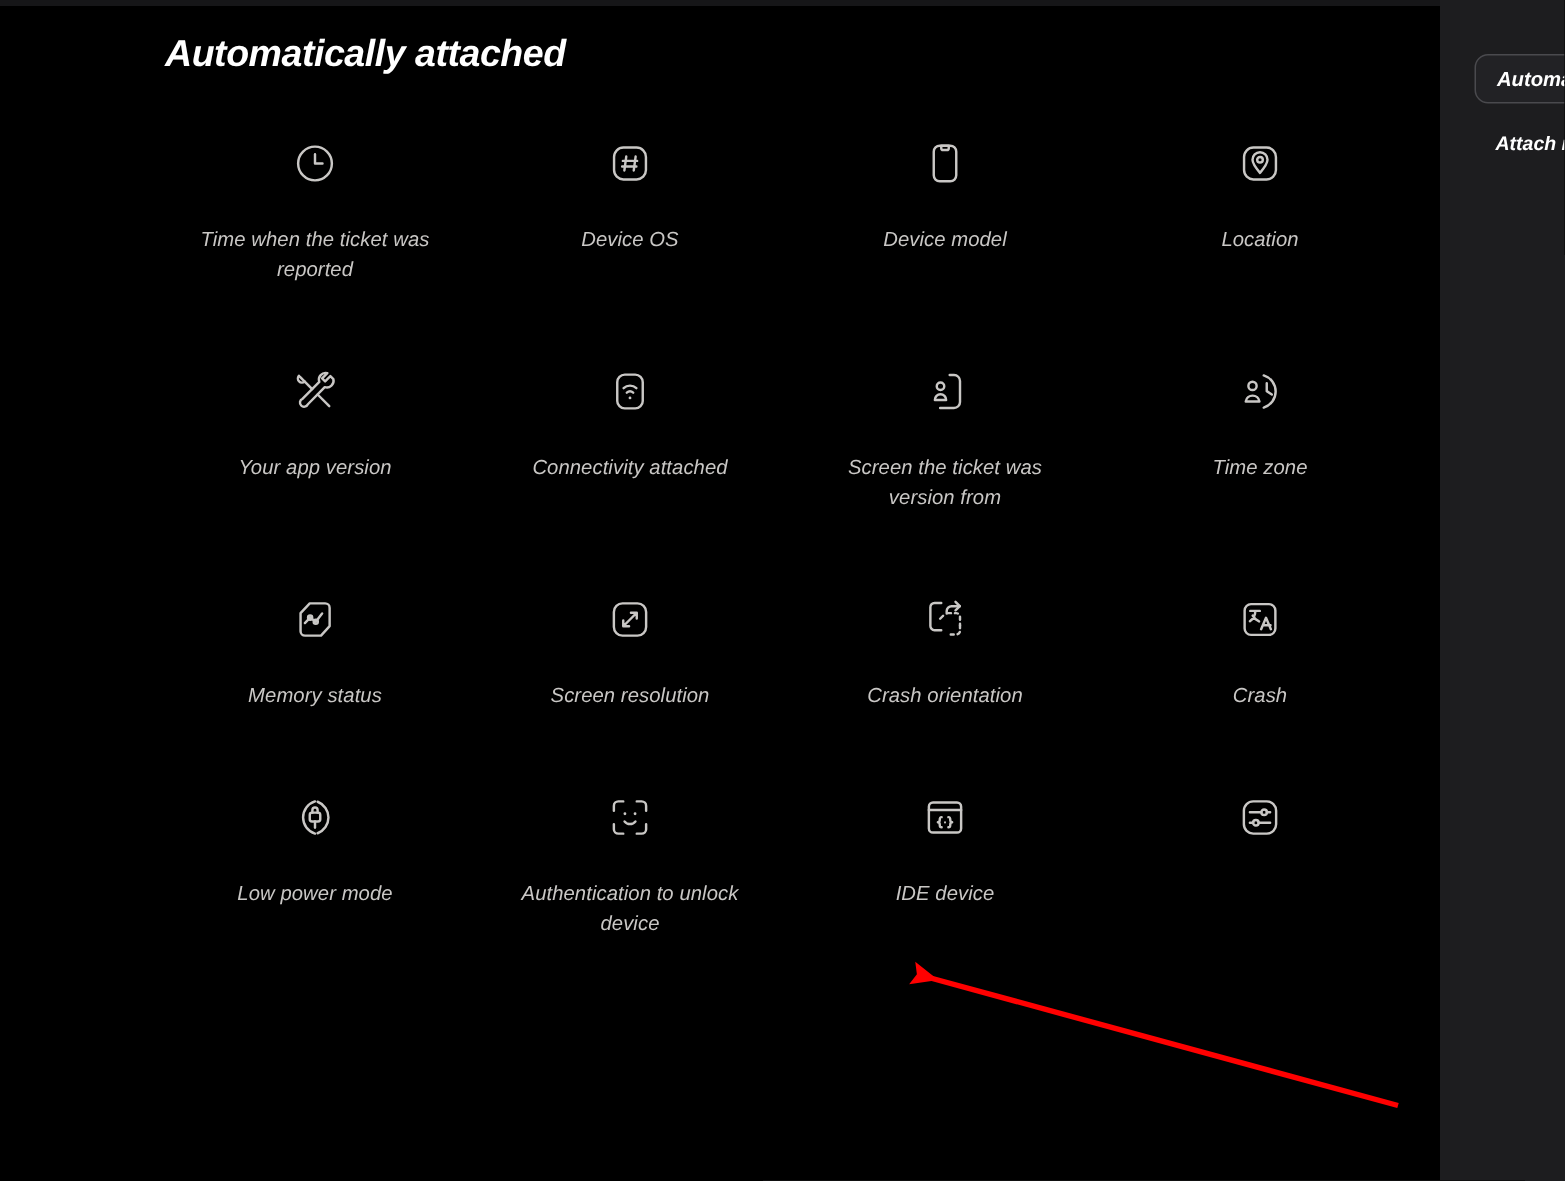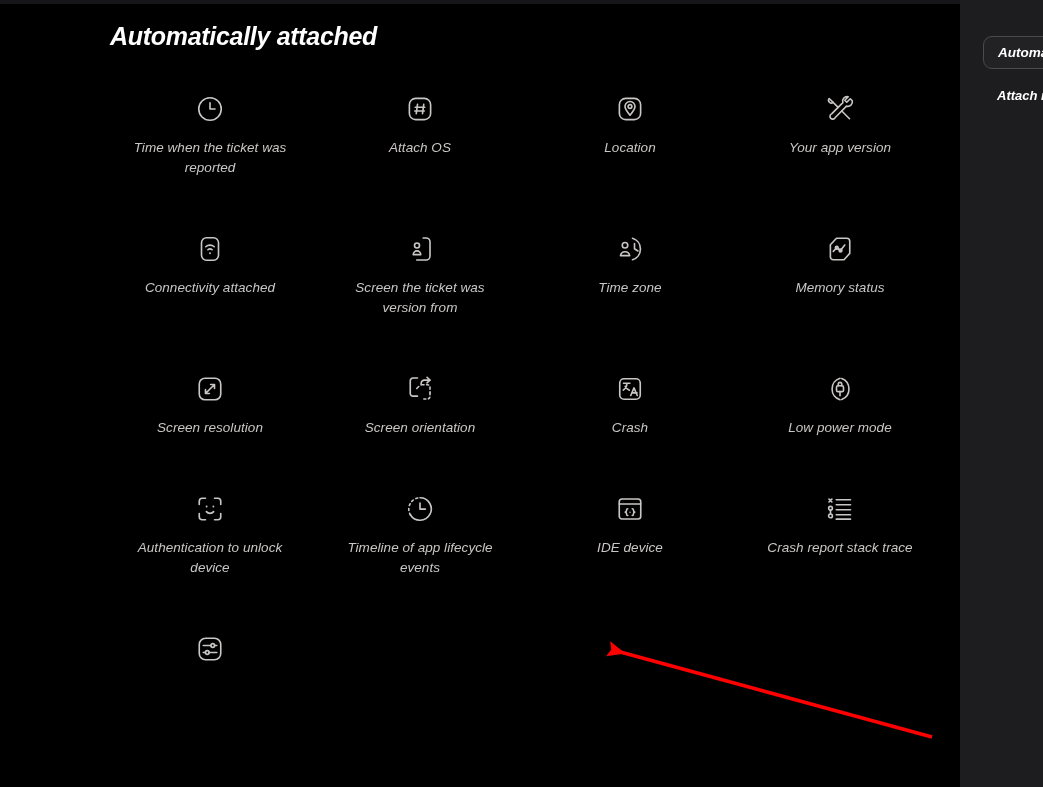--- a/index.html
+++ b/index.html
@@ -60,20 +60,21 @@
     grid-template-columns: repeat(4, 210px);
     row-gap: 54px;
     column-gap: 0px;
   }
 
   .grid-cell {
     width: 210px;
     display: flex;
     flex-direction: column;
     align-items: center;
+    gap: 12px;
   }
 
   .cell-icon {
     width: 34px;
     height: 34px;
     display: flex;
     align-items: center;
     justify-content: center;
     margin-bottom: 12px;
   }
@@ -163,21 +164,30 @@
           </div>
           <div class="cell-label">Time when the ticket was reported</div>
         </div>
         <div class="grid-cell">
           <div class="cell-icon">
             <svg viewBox="0 0 24 24" fill="none" stroke="#c9c7c5" stroke-width="1.3" stroke-linecap="round" stroke-linejoin="round">
               <rect x="3.5" y="3.5" width="17" height="17" rx="5"></rect>
               <path d="M10 8.3 9 15.7M15 8.3l-1 7.4M8.2 10.6h7.6M7.8 13.6h7.6"></path>
             </svg>
           </div>
-          <div class="cell-label">Attach OS</div>
+          <div class="cell-label">Device OS</div>
+        </div>
+        <div class="grid-cell">
+          <div class="cell-icon">
+            <svg viewBox="0 0 24 24" fill="none" stroke="#c9c7c5" stroke-width="1.3" stroke-linecap="round" stroke-linejoin="round">
+              <rect x="6" y="2.5" width="12" height="19" rx="3.2"></rect>
+              <path d="M10 2.5h4v1.3a1 1 0 0 1-1 1h-2a1 1 0 0 1-1-1z"></path>
+            </svg>
+          </div>
+          <div class="cell-label">Device model</div>
         </div>
         <div class="grid-cell">
           <div class="cell-icon">
             <svg viewBox="0 0 24 24" fill="none" stroke="#c9c7c5" stroke-width="1.3" stroke-linecap="round" stroke-linejoin="round">
               <rect x="3.5" y="3.5" width="17" height="17" rx="5"></rect>
               <path d="M12 17c2.6-3.1 4-5.2 4-7a4 4 0 0 0-8 0c0 1.8 1.4 3.9 4 7z"></path>
               <circle cx="12" cy="10" r="1.5"></circle>
             </svg>
           </div>
           <div class="cell-label">Location</div>
@@ -249,21 +259,21 @@
           <div class="cell-icon">
             <svg viewBox="0 0 24 24" fill="none" stroke="#c9c7c5" stroke-width="1.3" stroke-linecap="round" stroke-linejoin="round">
               <path d="M10 3.2H6.4A2.2 2.2 0 0 0 4.2 5.4v10.1a2.2 2.2 0 0 0 2.2 2.2H10"></path>
               <path d="M9.4 11.6 11 10"></path>
               <path d="M13.6 8.6h4.4a2 2 0 0 1 2 2v4.4" stroke-dasharray="1.6 2.1"></path>
               <path d="M20 15v3a2 2 0 0 1-2 2h-4.4" stroke-dasharray="1.6 2.1"></path>
               <path d="M17.6 2.6l2.3 2.3-2.3 2.2"></path>
               <path d="M19.9 4.9h-4.4a2.6 2.6 0 0 0-2.6 2.6v1.3"></path>
             </svg>
           </div>
-          <div class="cell-label">Screen orientation</div>
+          <div class="cell-label">Crash orientation</div>
         </div>
         <div class="grid-cell">
           <div class="cell-icon">
             <svg viewBox="0 0 24 24" fill="none" stroke="#c9c7c5" stroke-width="1.3" stroke-linecap="round" stroke-linejoin="round">
               <rect x="3.8" y="3.8" width="16.4" height="16.4" rx="3.4"></rect>
               <path d="M6.8 7.4h5.1M9.5 7.4c0 2.4-1.1 4.3-2.9 5.5M8.1 9.9c.9 1.6 2.1 2.5 3.4 3.1"></path>
               <path d="M12.6 17.2l2.6-6.1 2.6 6.1M13.7 15.1h3.9"></path>
             </svg>
           </div>
           <div class="cell-label">Crash</div>
@@ -290,50 +300,28 @@
               <circle cx="9.3" cy="10" r="0.75" fill="#c9c7c5" stroke="none"></circle>
               <circle cx="14.7" cy="10" r="0.75" fill="#c9c7c5" stroke="none"></circle>
               <path d="M9.1 14.1a3.7 3.7 0 0 0 5.8 0"></path>
             </svg>
           </div>
           <div class="cell-label">Authentication to unlock device</div>
         </div>
         <div class="grid-cell">
           <div class="cell-icon">
             <svg viewBox="0 0 24 24" fill="none" stroke="#c9c7c5" stroke-width="1.3" stroke-linecap="round" stroke-linejoin="round">
-              <path d="M12 3a9 9 0 1 1-7.6 13.8" stroke-dasharray="0"></path>
-              <path d="M4.4 16.8A9 9 0 0 1 12 3" stroke-dasharray="1.5 2.4"></path>
-              <path d="M12 7.2v4.9h4.3"></path>
-            </svg>
-          </div>
-          <div class="cell-label">Timeline of app lifecycle events</div>
-        </div>
-        <div class="grid-cell">
-          <div class="cell-icon">
-            <svg viewBox="0 0 24 24" fill="none" stroke="#c9c7c5" stroke-width="1.3" stroke-linecap="round" stroke-linejoin="round">
               <rect x="3.4" y="4" width="17.2" height="16" rx="2.2"></rect>
               <path d="M3.4 8h17.2"></path>
               <path d="M10.2 11.8c-.9 0-1 .4-1 1.4s-.5 1.3-1 1.3c.5 0 1 .3 1 1.3s.1 1.4 1 1.4"></path>
               <path d="M13.8 11.8c.9 0 1 .4 1 1.4s.5 1.3 1 1.3c-.5 0-1 .3-1 1.3s-.1 1.4-1 1.4"></path>
               <circle cx="12" cy="14.6" r="0.55" fill="#c9c7c5" stroke="none"></circle>
             </svg>
           </div>
           <div class="cell-label">IDE device</div>
-        </div>
-        <div class="grid-cell">
-          <div class="cell-icon">
-            <svg viewBox="0 0 24 24" fill="none" stroke="#c9c7c5" stroke-width="1.3" stroke-linecap="round" stroke-linejoin="round">
-              <path d="M3.2 4.1l2.3 2.3M5.5 4.1 3.2 6.4"></path>
-              <circle cx="4.4" cy="11.4" r="1.5"></circle>
-              <circle cx="4.4" cy="17.5" r="1.5"></circle>
-              <path d="M4.4 12.9v3.1"></path>
-              <path d="M9 4.6h11.4M9 8.6h11.4M9 12.6h11.4M9 16.6h11.4M9 20.1h11.4"></path>
-            </svg>
-          </div>
-          <div class="cell-label">Crash report stack trace</div>
         </div>
         <div class="grid-cell">
           <div class="cell-icon">
             <svg viewBox="0 0 24 24" fill="none" stroke="#c9c7c5" stroke-width="1.3" stroke-linecap="round" stroke-linejoin="round">
               <rect x="3.4" y="3.4" width="17.2" height="17.2" rx="5"></rect>
               <path d="M6.6 9.2h6.2M15.6 9.2h1.8"></path>
               <path d="M6.6 14.8h1.8M11.2 14.8h6.2"></path>
               <circle cx="14.2" cy="9.2" r="1.5"></circle>
               <circle cx="9.8" cy="14.8" r="1.5"></circle>
             </svg>

